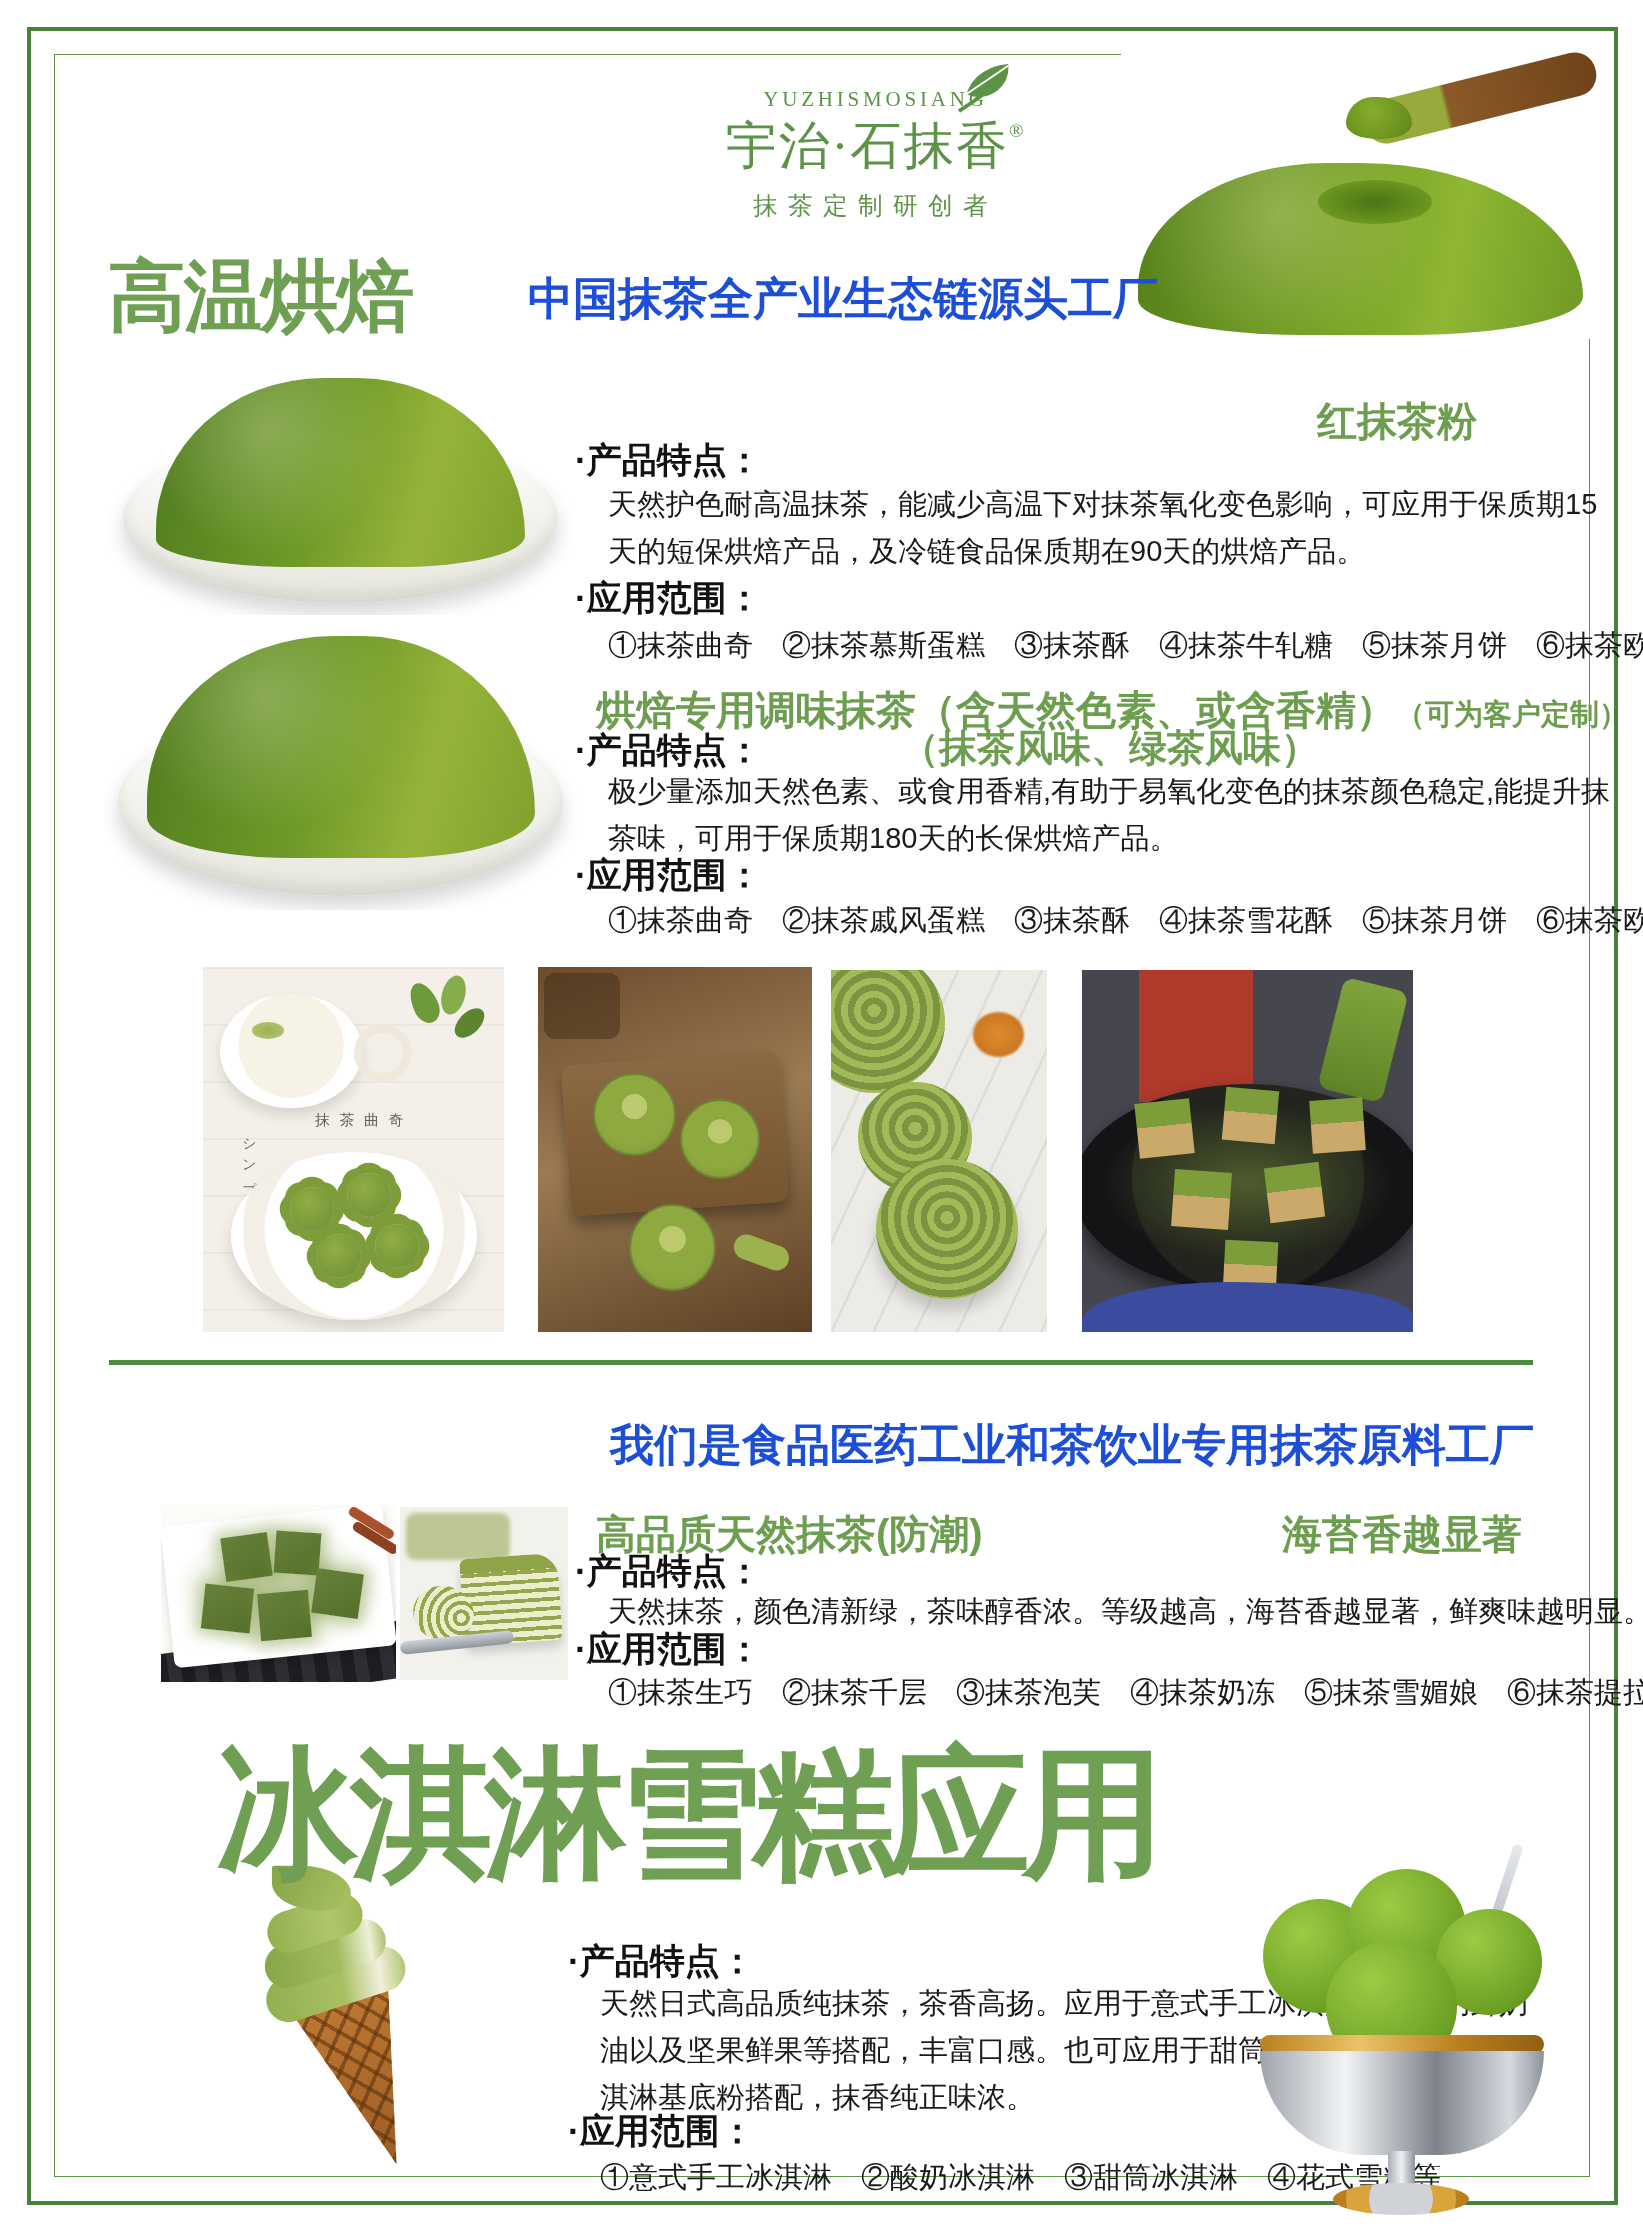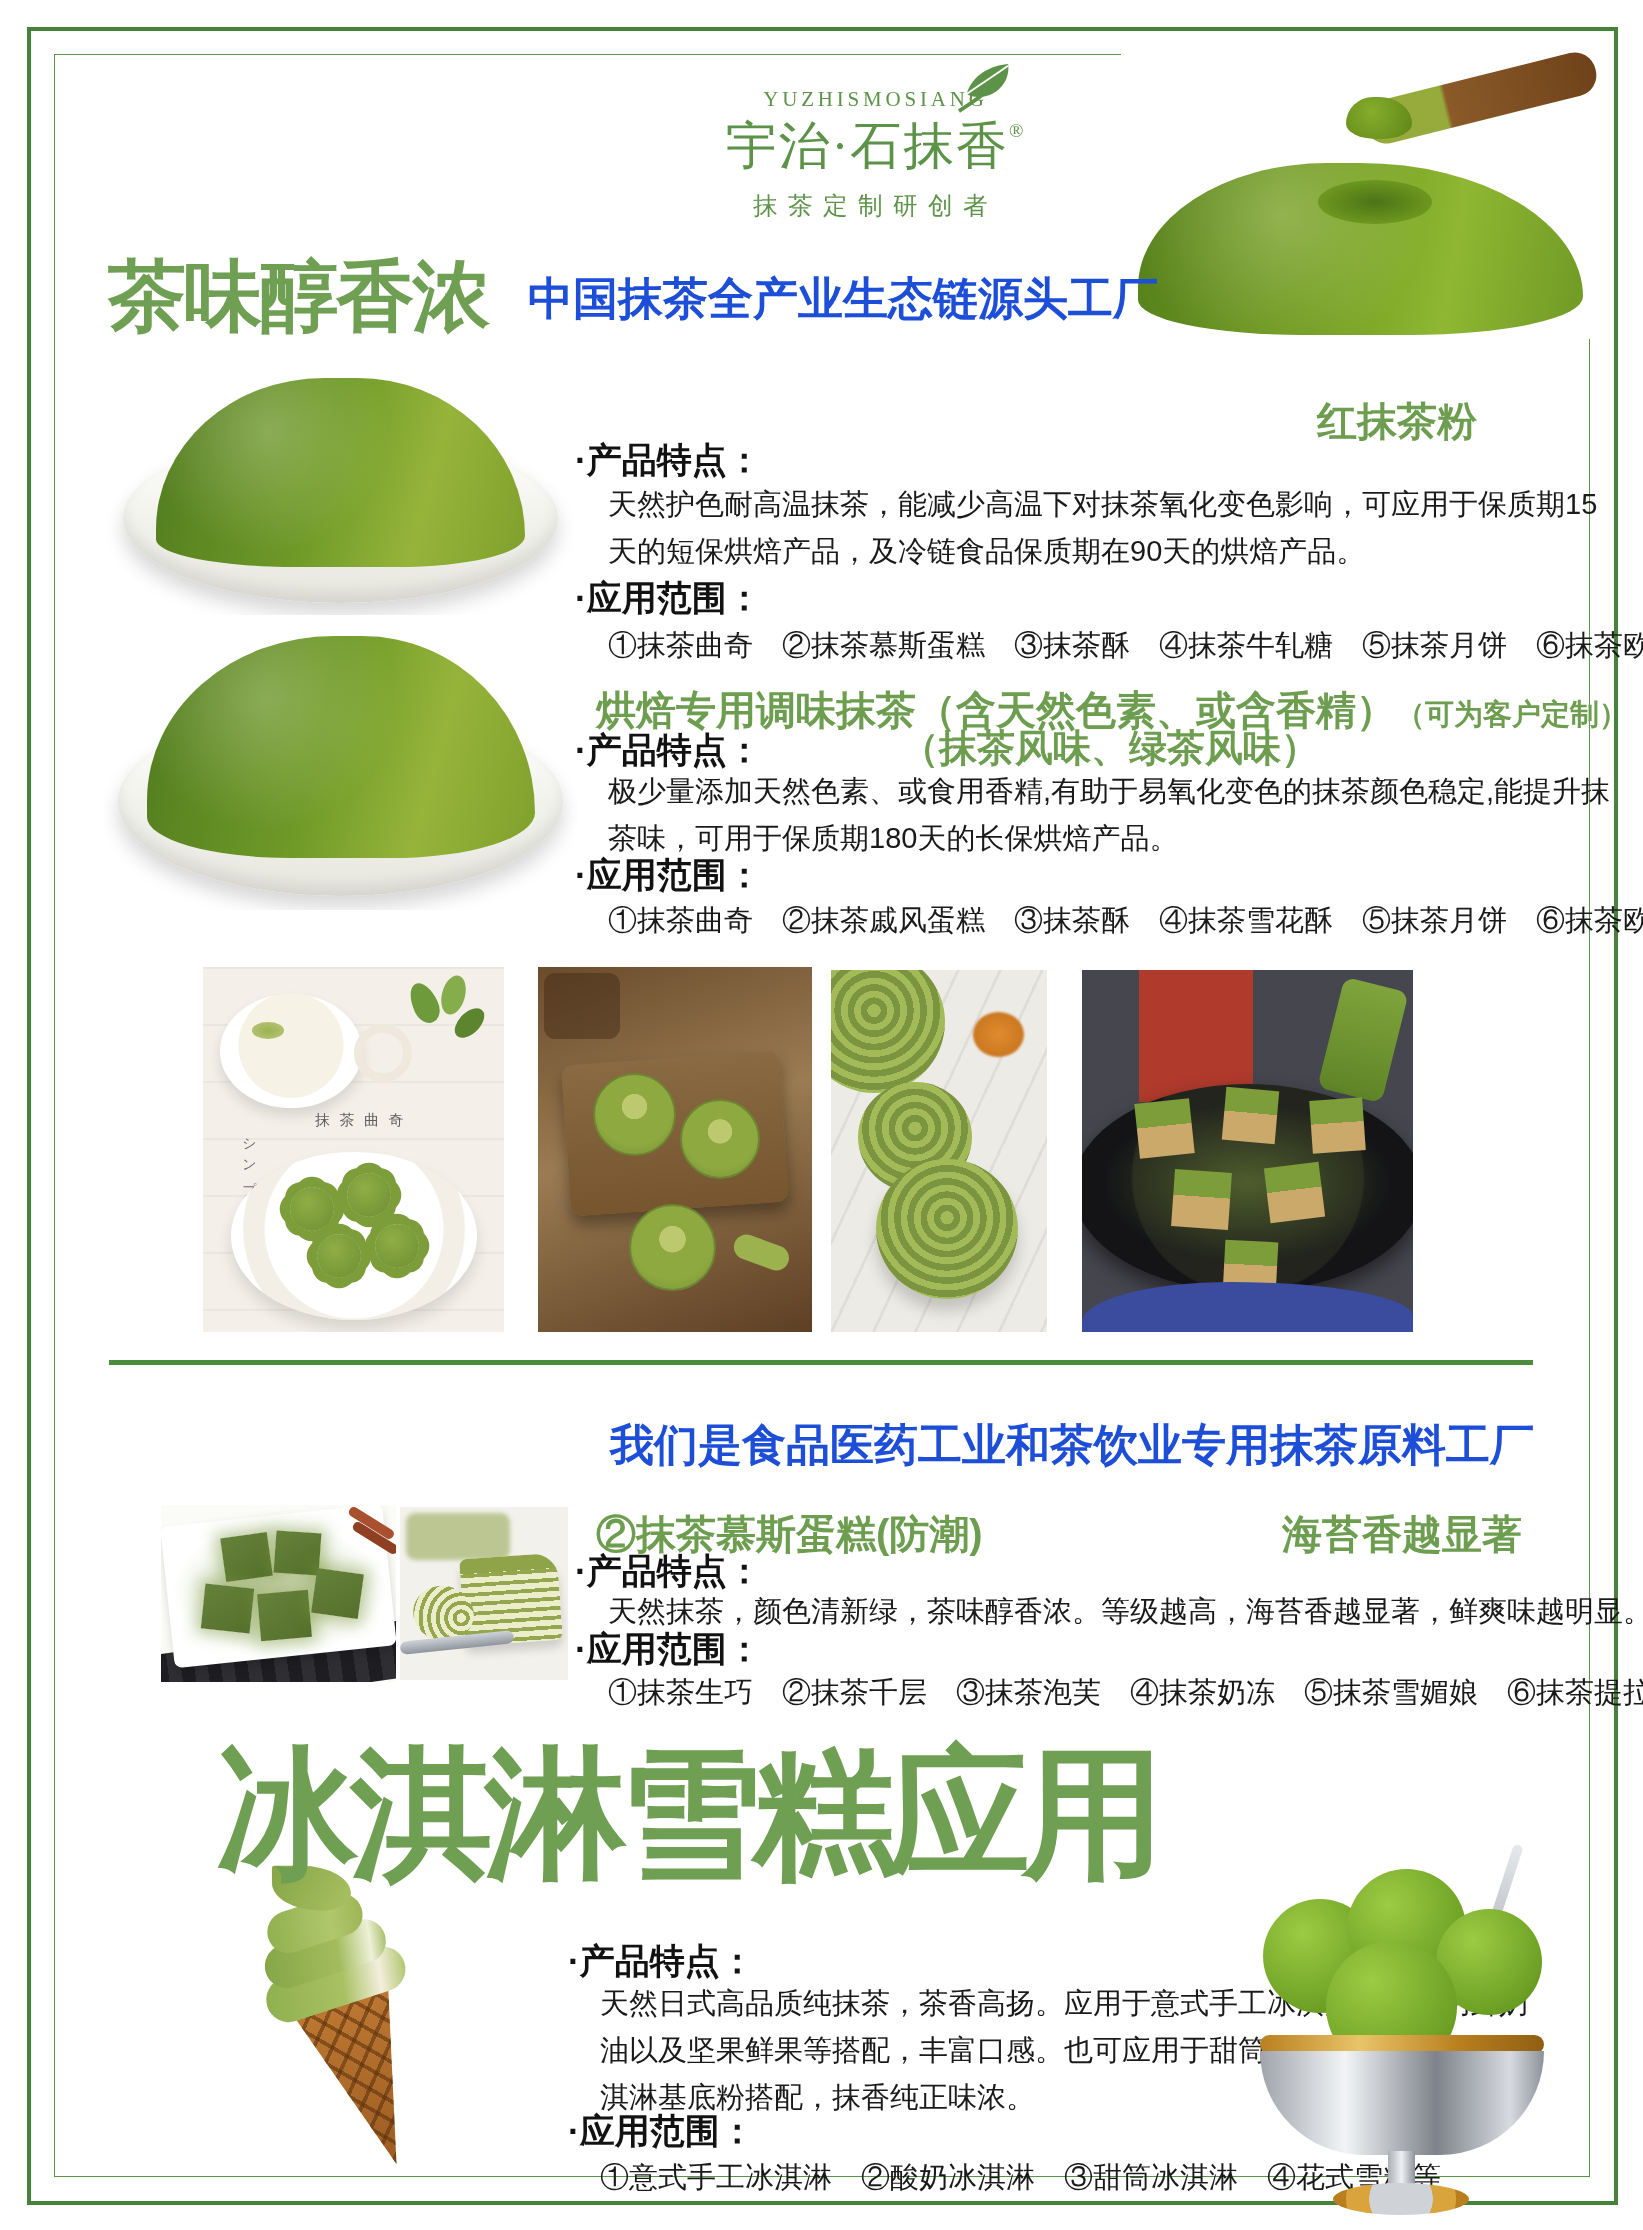--- a/index.html
+++ b/index.html
@@ -49,21 +49,21 @@
         background:radial-gradient(circle at 35% 30%, #9ccb44, #6da024 70%, #558a16);}
 </style>
 </head>
 <body>
 
 <div id="poster">
 
   <div class="frame-outer"></div>
   <div class="frame-inner"></div>
 
-  <div class="abs big-title" style="left:108px;top:257px;font-size:78px;letter-spacing:-1.9px;z-index:2;">茶味醇香浓</div>
+  <div class="abs big-title" style="left:108px;top:257px;font-size:78px;letter-spacing:-1.9px;z-index:2;">高温烘焙</div>
 
   <div class="abs logo" style="left:724px;top:87px;z-index:2;">
     <div class="latin">YUZHISMOSIANG</div>
     <div class="cn-name"><span>宇治·石抹香</span><span class="reg">®</span></div>
     <div class="slogan">抹茶定制研创者</div>
     <svg class="leaf" style="left:229px;top:-24.6px;" width="61" height="51" viewBox="0 0 64 54">
       <path d="M58 2 C38 4 20 14 14 34 C24 40 44 38 54 22 C58 15 59 8 58 2 Z" fill="#5d9348"></path>
       <path d="M14 34 C28 24 44 14 58 4" stroke="#ffffff" stroke-width="2" fill="none"></path>
       <path d="M6 52 C18 44 28 38 36 30" stroke="#5d9348" stroke-width="4" fill="none"></path>
     </svg>
@@ -197,21 +197,21 @@
     <div class="abs" style="left:62px;top:49px;width:98px;height:87px;border-radius:7.6px 24.6px 7.6px 7.6px;transform:rotate(-4deg);
          background:linear-gradient(#8fa348 0 15px, transparent 15px),
                     repeating-linear-gradient(180deg,#ecedca 0 5.7px,#94a74e 5.7px 9.5px);
          box-shadow:0 7.6px 9.5px rgba(0,0,0,.15);"></div>
     <div class="abs" style="left:13.2px;top:79px;width:61px;height:55px;border-radius:50%;transform:rotate(14deg);
          background:repeating-radial-gradient(circle at 80% 50%, #ecedca 0 4.7px, #94a74e 4.7px 8.5px);"></div>
     <div class="abs" style="left:0px;top:129px;width:114px;height:13.2px;border-radius:6.6px;transform:rotate(-6deg);
          background:linear-gradient(#cfd3d8,#8f959d);"></div>
   </div>
 
-  <div class="abs sec-heading" style="left:596px;top:1507px;">②抹茶慕斯蛋糕(防潮)</div>
+  <div class="abs sec-heading" style="left:596px;top:1507px;">高品质天然抹茶(防潮)</div>
   <div class="abs side-label" style="left:1282px;top:1507px;">海苔香越显著</div>
   <div class="abs label" style="left:575px;top:1548px;">·产品特点：</div>
   <div class="abs body-text" style="left:608px;top:1588px;width:1192px;">天然抹茶，颜色清新绿，茶味醇香浓。等级越高，海苔香越显著，鲜爽味越明显。</div>
   <div class="abs label" style="left:575px;top:1626px;">·应用范围：</div>
   <div class="abs apps" style="left:608px;top:1673px;">①抹茶生巧　②抹茶千层　③抹茶泡芙　④抹茶奶冻　⑤抹茶雪媚娘　⑥抹茶提拉米苏</div>
 
   <div class="abs big-title" style="left:216px;top:1743px;font-size:142px;letter-spacing:-7.6px;z-index:2;">冰淇淋雪糕应用</div>
 
   <div class="photo" style="left:216px;top:1869px;width:284px;height:322px;background:transparent;overflow:visible;">
     <div class="abs" style="left:38px;top:0;width:189px;height:312px;transform:rotate(-18deg);">

